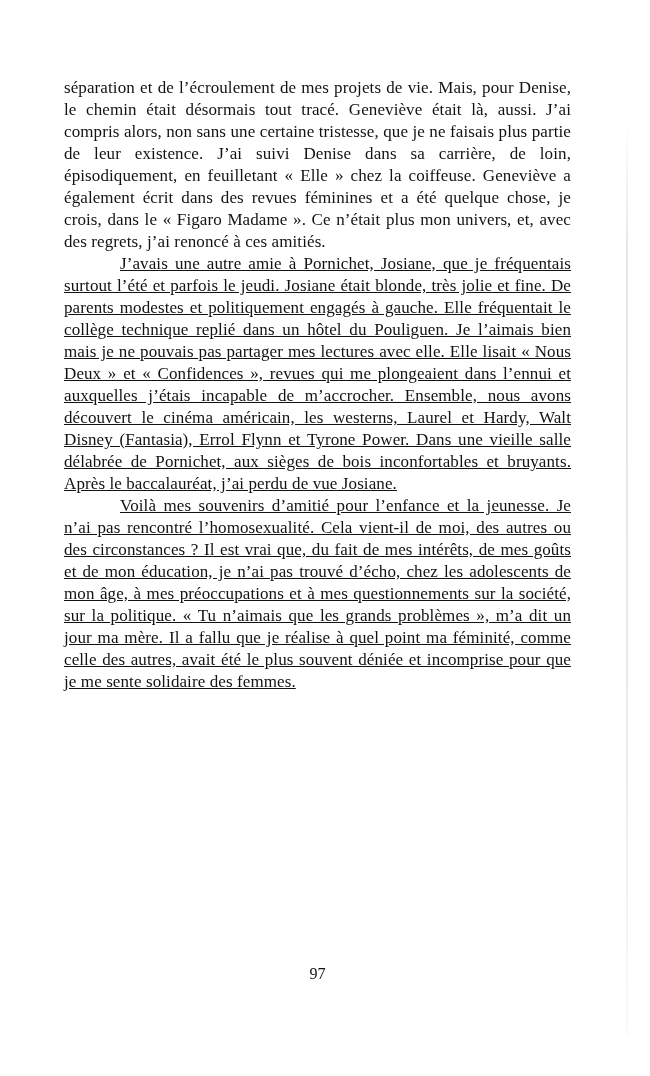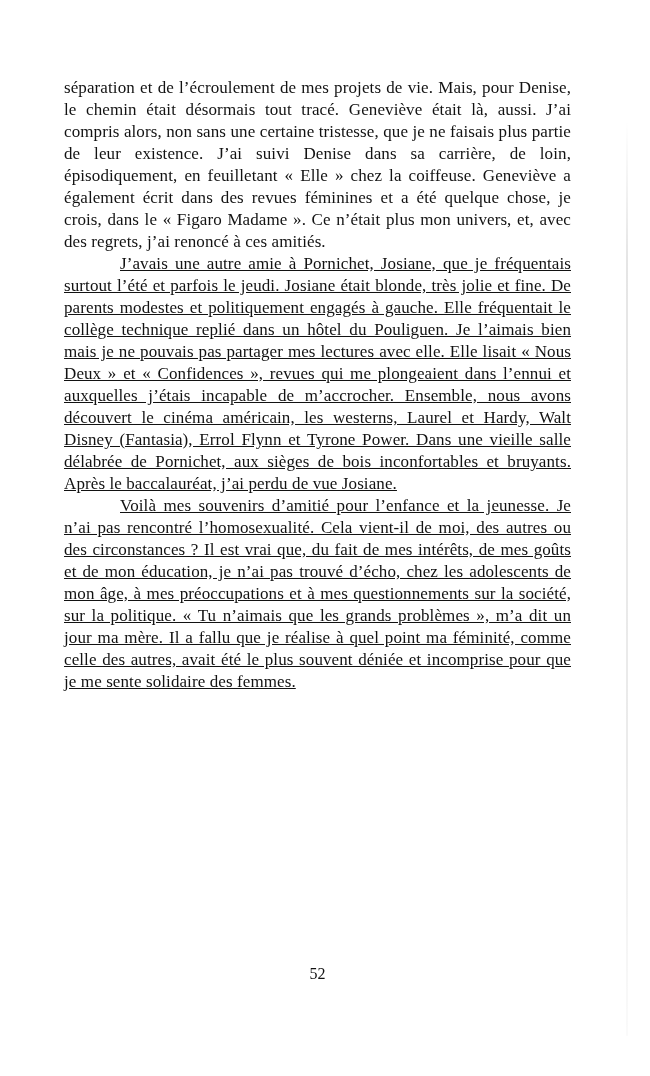--- a/index.html
+++ b/index.html
@@ -67,17 +67,17 @@
 <body>
 
 <div class="scan-page">
 
   <div class="text-block">
     <p class="para">séparation et de l’écroulement de mes projets de vie. Mais, pour Denise, le chemin était désormais tout tracé. Geneviève était là, aussi. J’ai compris alors, non sans une certaine tristesse, que je ne faisais plus partie de leur existence. J’ai suivi Denise dans sa carrière, de loin, épisodiquement, en feuilletant « Elle » chez la coiffeuse. Geneviève a également écrit dans des revues féminines et a été quelque chose, je crois, dans le « Figaro Madame ». Ce n’était plus mon univers, et, avec des regrets, j’ai renoncé à ces amitiés.</p>
     <p class="para indented">J’avais une autre amie à Pornichet, Josiane, que je fréquentais surtout l’été et parfois le jeudi. Josiane était blonde, très jolie et fine. De parents modestes et politiquement engagés à gauche. Elle fréquentait le collège technique replié dans un hôtel du Pouliguen. Je l’aimais bien mais je ne pouvais pas partager mes lectures avec elle. Elle lisait « Nous Deux » et « Confidences », revues qui me plongeaient dans l’ennui et auxquelles j’étais incapable de m’accrocher. Ensemble, nous avons découvert le cinéma américain, les westerns, Laurel et Hardy, Walt Disney (Fantasia), Errol Flynn et Tyrone Power. Dans une vieille salle délabrée de Pornichet, aux sièges de bois inconfortables et bruyants. Après le baccalauréat, j’ai perdu de vue Josiane.</p>
     <p class="para indented">Voilà mes souvenirs d’amitié pour l’enfance et la jeunesse. Je n’ai pas rencontré l’homosexualité. Cela vient-il de moi, des autres ou des circonstances ? Il est vrai que, du fait de mes intérêts, de mes goûts et de mon éducation, je n’ai pas trouvé d’écho, chez les adolescents de mon âge, à mes préoccupations et à mes questionnements sur la société, sur la politique. « Tu n’aimais que les grands problèmes », m’a dit un jour ma mère. Il a fallu que je réalise à quel point ma féminité, comme celle des autres, avait été le plus souvent déniée et incomprise pour que je me sente solidaire des femmes.</p>
   </div>
 
-  <div class="page-number">52</div>
+  <div class="page-number">97</div>
 
   <div class="scan-edge"></div>
 
 </div>
 
 </body></html>

